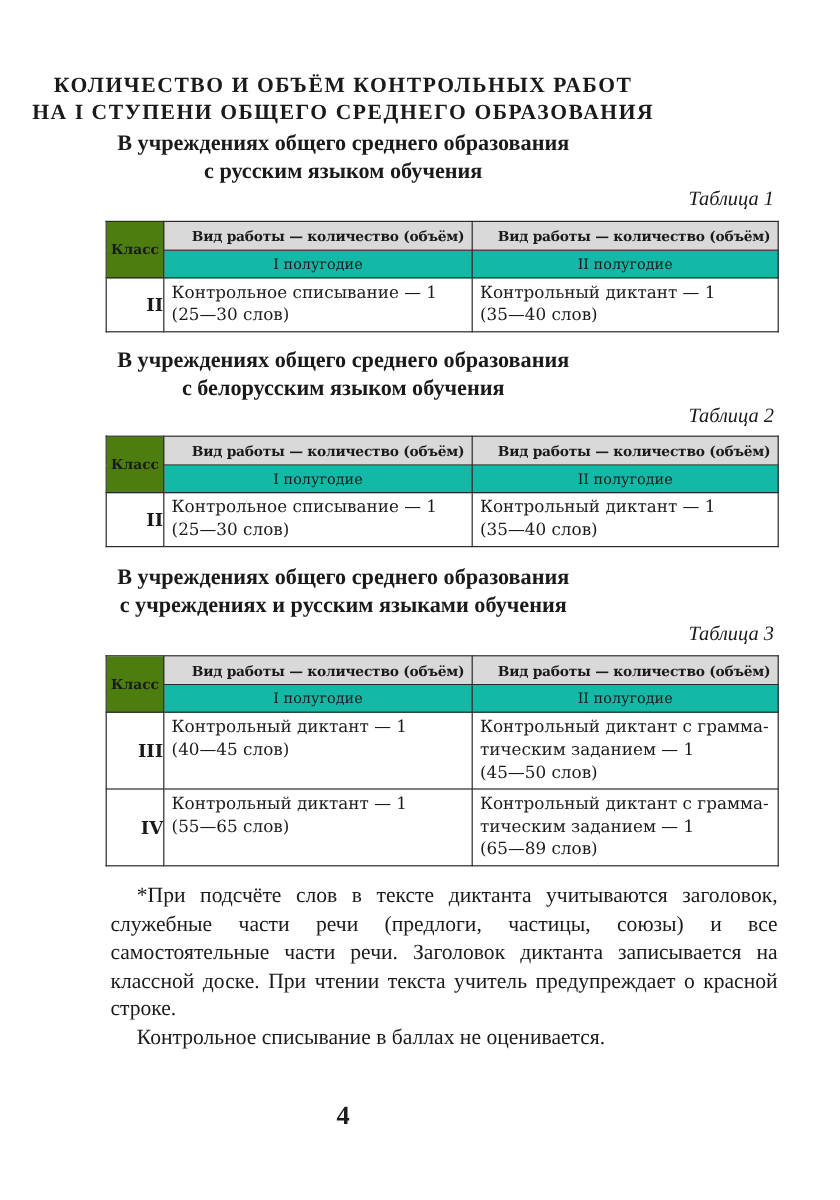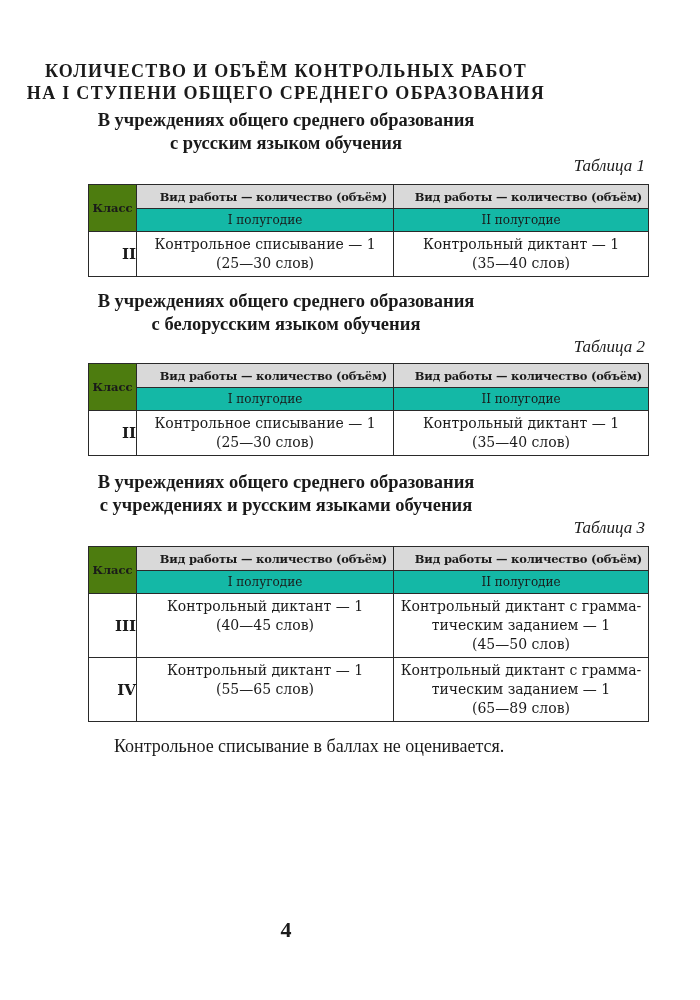--- a/index.html
+++ b/index.html
@@ -3,21 +3,21 @@
 <meta charset="utf-8">
 <style>
   html, body { margin:0; padding:0; }
   body { width:700px; height:1000px; background:#ffffff; color:#1a1a1a; position:relative; overflow:hidden; font-family:"DejaVu Serif", serif; }
   .abs { position:absolute; }
   .center { left:0; width:572px; text-align:center; }
   .main-title { font-family:"Liberation Serif", serif; font-weight:bold; font-size:18px; letter-spacing:1.3px; line-height:22px; }
   .sub-title { font-family:Liberation Serif, serif; font-weight:bold; font-size:18.5px; line-height:23px; }
   .table-label { font-family:"Liberation Serif", serif; font-style:italic; font-size:17px; right:55px; text-align:right; }
   table.t { position:absolute; left:88px; width:560px; border-collapse:collapse; table-layout:fixed; font-family:"DejaVu Serif", serif; }
-  table.t td { border:1.5px solid #2a2a2a; padding:0 6px; vertical-align:middle;text-align:center; }
+  table.t td { border:1.5px solid #2a2a2a; padding:0 6px; vertical-align:middle; }
   table.t td.hdr { background:#d9d9d9; font-weight:bold; font-size:11.5px; text-align:right; height:23px; letter-spacing:-0.2px;margin-top:32px; }
   table.t td.half { background:#14b8a6; font-size:12px; text-align:center; height:22px; }
   table.t td.cls { background:#4d7c0f; font-weight:bold; font-size:11.5px; text-align:center; padding:0 2px; }
   table.t td.num { font-weight:bold; font-size:15px; text-align:right; padding:0; }
   table.t td.cell { font-size:14px; line-height:19px; padding:3px 6px 3px 6px; vertical-align:top; }
   .cell span { display:block; }
   .para { left:92px; width:556px; font-family:"Liberation Serif", serif; font-size:18px; line-height:23.5px; text-align:justify; }
   .para p { margin:0; text-indent:22px; }
   .page-num { font-family:"Liberation Serif", serif; font-weight:bold; font-size:22px; }
 </style>
@@ -144,16 +144,17 @@
     <td class="cell">
       <span>Контрольный диктант с грамма-</span>
       <span>тическим заданием — 1</span>
       <span>(65—89 слов)</span>
     </td>
   </tr>
 </tbody>
   </table>
 
 <div class="abs para" style="top:735px;">
+  <p>*При подсчёте слов в тексте диктанта учитываются заголовок, служебные части речи (предлоги, частицы, союзы) и все самостоятельные части речи. Заголовок диктанта записывается на классной доске. При чтении текста учитель предупреждает о красной строке.</p>
   <p>Контрольное списывание в баллах не оценивается.</p>
 </div>
 
 <div class="abs center page-num" style="top:917px;">4</div>
 
 </body></html>

